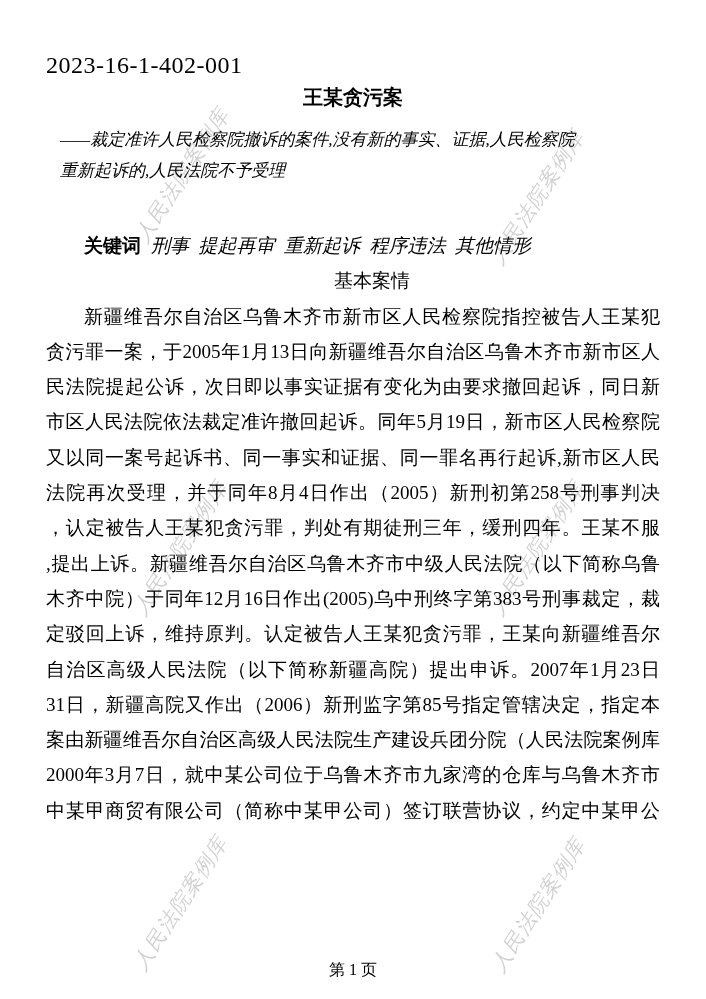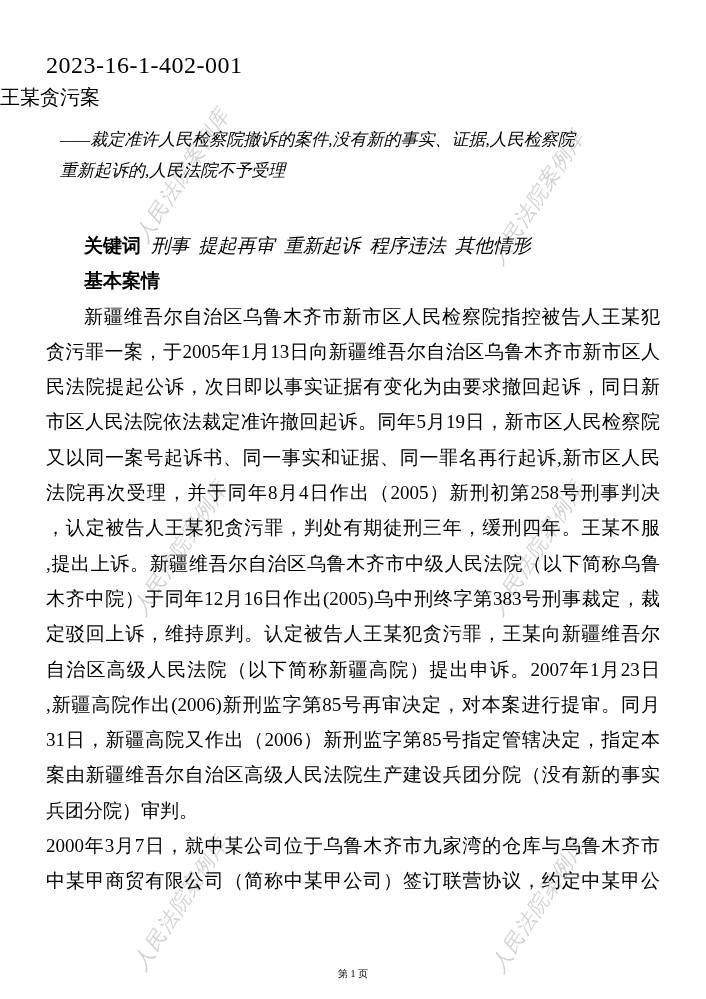--- a/index.html
+++ b/index.html
@@ -18,22 +18,23 @@
     top: 52px;
     font-size: 24px;
     letter-spacing: 0.5px;
     z-index: 2;
   }
   .case-title {
     position: absolute;
     top: 84px;
     left: 0;
     right: 0;
+    text-align: center;
     font-size: 20px;
-    font-weight: 400;
+    font-weight: 700;
     z-index: 2;
   }
   .subtitle {
     position: absolute;
     top: 124px;
     left: 60px;
     right: 60px;
     text-align: left;
     font-size: 17px;
     line-height: 31px;
@@ -57,36 +58,37 @@
   .kw-label {
     font-family: "Liberation Sans", "DejaVu Sans", sans-serif;
     font-weight: 700;
     margin-right: 10px;
     font-style: normal;
   }
   .kw-items { font-style: italic; white-space: pre-wrap; margin-top: 16px; }
   .section-heading {
     text-indent: 38px;
     font-family: "Liberation Sans", "DejaVu Sans", sans-serif;
-    font-weight: 700;
+    font-weight: 400;
+    text-align: center;
   }
   .body-line {
     text-align: justify;
     text-align-last: justify;
     white-space: normal;
   }
   .body-line.indent { text-indent: 38px; }
   .body-line.p-end { text-align-last: left; }
   .page-footer {
     position: absolute;
     bottom: 18px;
     left: 0;
     right: 0;
     text-align: center;
-    font-size: 10px;
+    font-size: 16px;
     z-index: 2;
   }
   .watermark {
     position: absolute;
     color: rgba(0, 0, 0, 0.18); 
     font-size: 21px;
     letter-spacing: 1px;
     white-space: nowrap;
     font-style: italic;
     transform: translate(-50%, -50%) rotate(-57deg);
@@ -124,23 +126,21 @@
     <div class="line body-line">贪污罪一案，于2005年1月13日向新疆维吾尔自治区乌鲁木齐市新市区人</div>
     <div class="line body-line">民法院提起公诉，次日即以事实证据有变化为由要求撤回起诉，同日新</div>
     <div class="line body-line">市区人民法院依法裁定准许撤回起诉。同年5月19日，新市区人民检察院</div>
     <div class="line body-line">又以同一案号起诉书、同一事实和证据、同一罪名再行起诉,新市区人民</div>
     <div class="line body-line">法院再次受理，并于同年8月4日作出（2005）新刑初第258号刑事判决</div>
     <div class="line body-line">，认定被告人王某犯贪污罪，判处有期徒刑三年，缓刑四年。王某不服</div>
     <div class="line body-line">,提出上诉。新疆维吾尔自治区乌鲁木齐市中级人民法院（以下简称乌鲁</div>
     <div class="line body-line">木齐中院）于同年12月16日作出(2005)乌中刑终字第383号刑事裁定，裁</div>
     <div class="line body-line">定驳回上诉，维持原判。认定被告人王某犯贪污罪，王某向新疆维吾尔</div>
     <div class="line body-line">自治区高级人民法院（以下简称新疆高院）提出申诉。2007年1月23日</div>
-    <div class="line body-line">,新疆高院作出(2006)新刑监字第85号再审决定，对本案进行提审。同月</div>
     <div class="line body-line">31日，新疆高院又作出（2006）新刑监字第85号指定管辖决定，指定本</div>
-    <div class="line body-line">案由新疆维吾尔自治区高级人民法院生产建设兵团分院（没有新的事实</div>
-    <div class="line body-line p-end">兵团分院）审判。</div>
+    <div class="line body-line">案由新疆维吾尔自治区高级人民法院生产建设兵团分院（人民法院案例库</div>
     <div class="line body-line">2000年3月7日，就中某公司位于乌鲁木齐市九家湾的仓库与乌鲁木齐市</div>
     <div class="line body-line">中某甲商贸有限公司（简称中某甲公司）签订联营协议，约定中某甲公</div>
   </div>
 
   <div class="page-footer">第 1 页</div>
 
 </div>
 
 </body></html>

